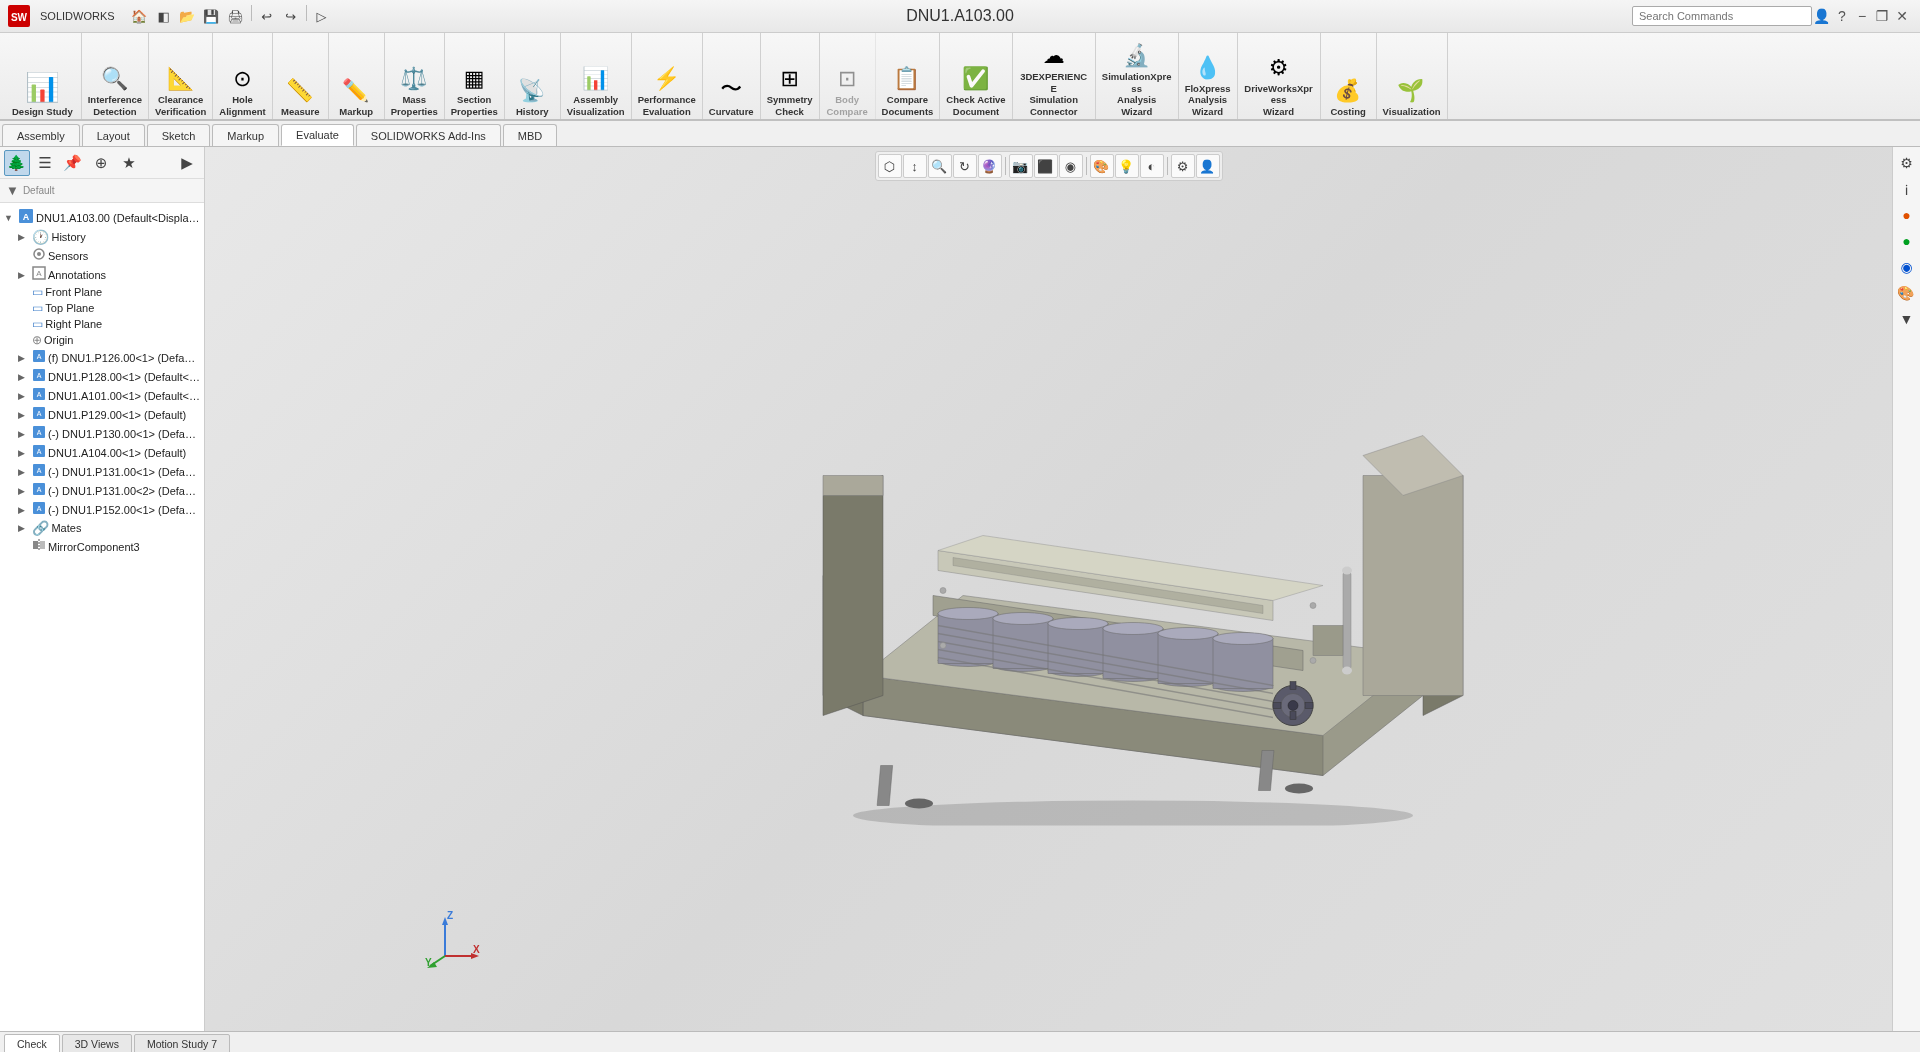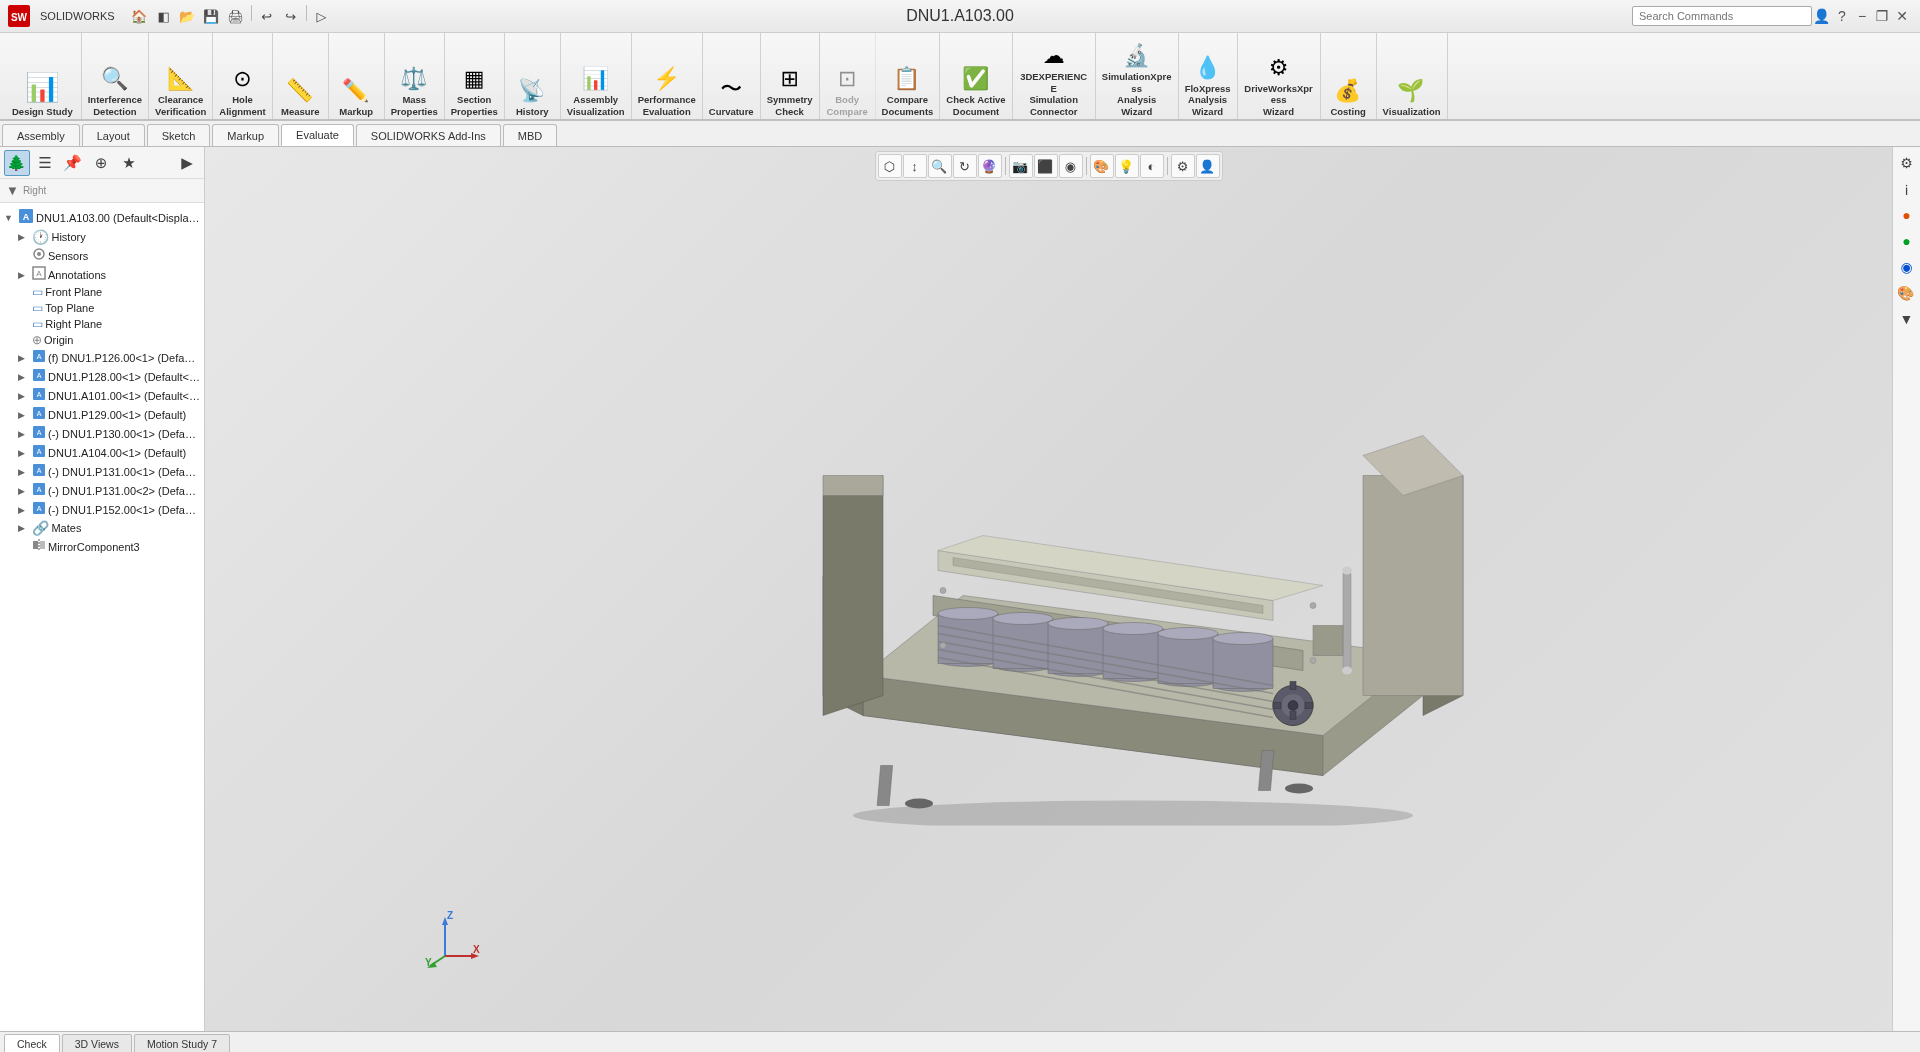--- a/index.html
+++ b/index.html
@@ -445,21 +445,21 @@
       <div class="panel-icon-btn" title="Configuration">📌</div>
       <div class="panel-icon-btn" title="DXF">⊕</div>
       <div class="panel-icon-btn" title="Display States">★</div>
       <div style="margin-left:auto;">
         <div class="panel-icon-btn">▶</div>
       </div>
     </div>
 
     <div id="panel-filter">
       <span style="font-size:13px;color:#666;">▼</span>
-      <span style="font-size:10px;color:#888;margin-left:4px;">Right</span>
+      <span style="font-size:10px;color:#888;margin-left:4px;">Default</span>
     </div>
 
     <div id="feature-tree">
 
       <div class="tree-item">
         <div class="tree-expand">▼</div>
         <div class="tree-icon">
           <svg width="16" height="16" viewBox="0 0 16 16">
             <rect x="1" y="1" width="14" height="14" fill="#4a90d9" rx="1"></rect>
             <text x="8" y="12" text-anchor="middle" fill="white" font-size="9" font-weight="bold">A</text>

